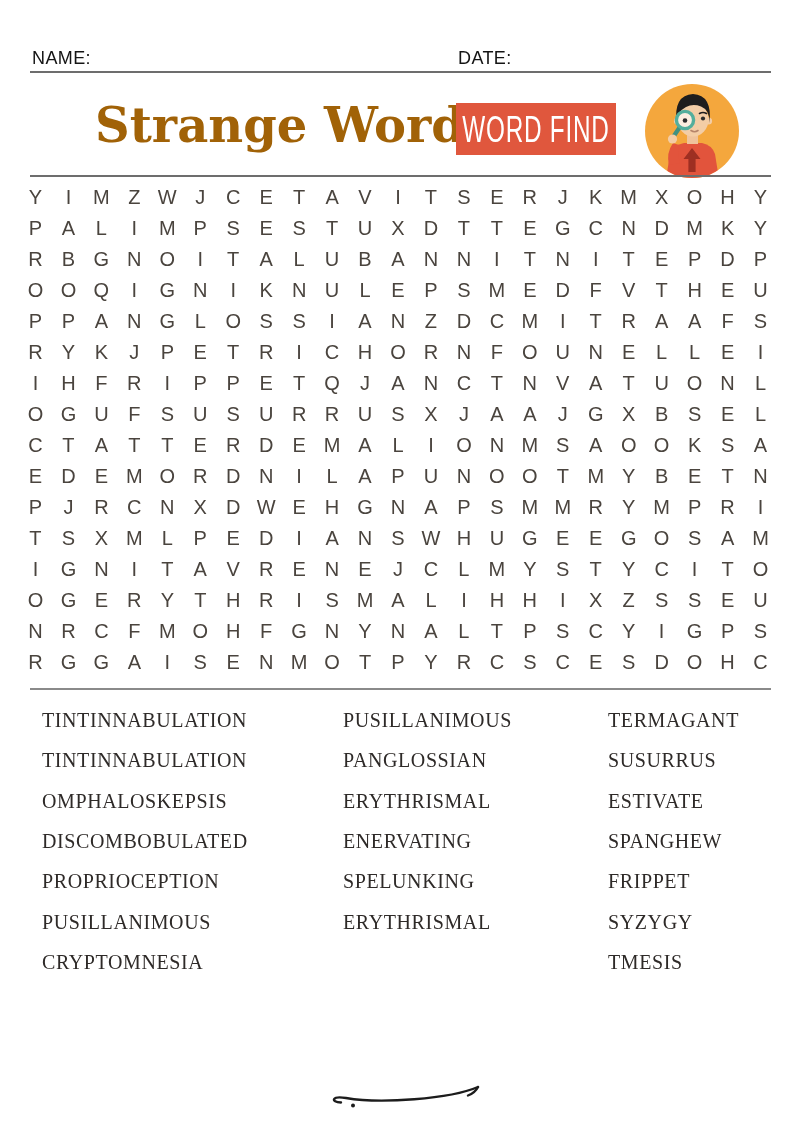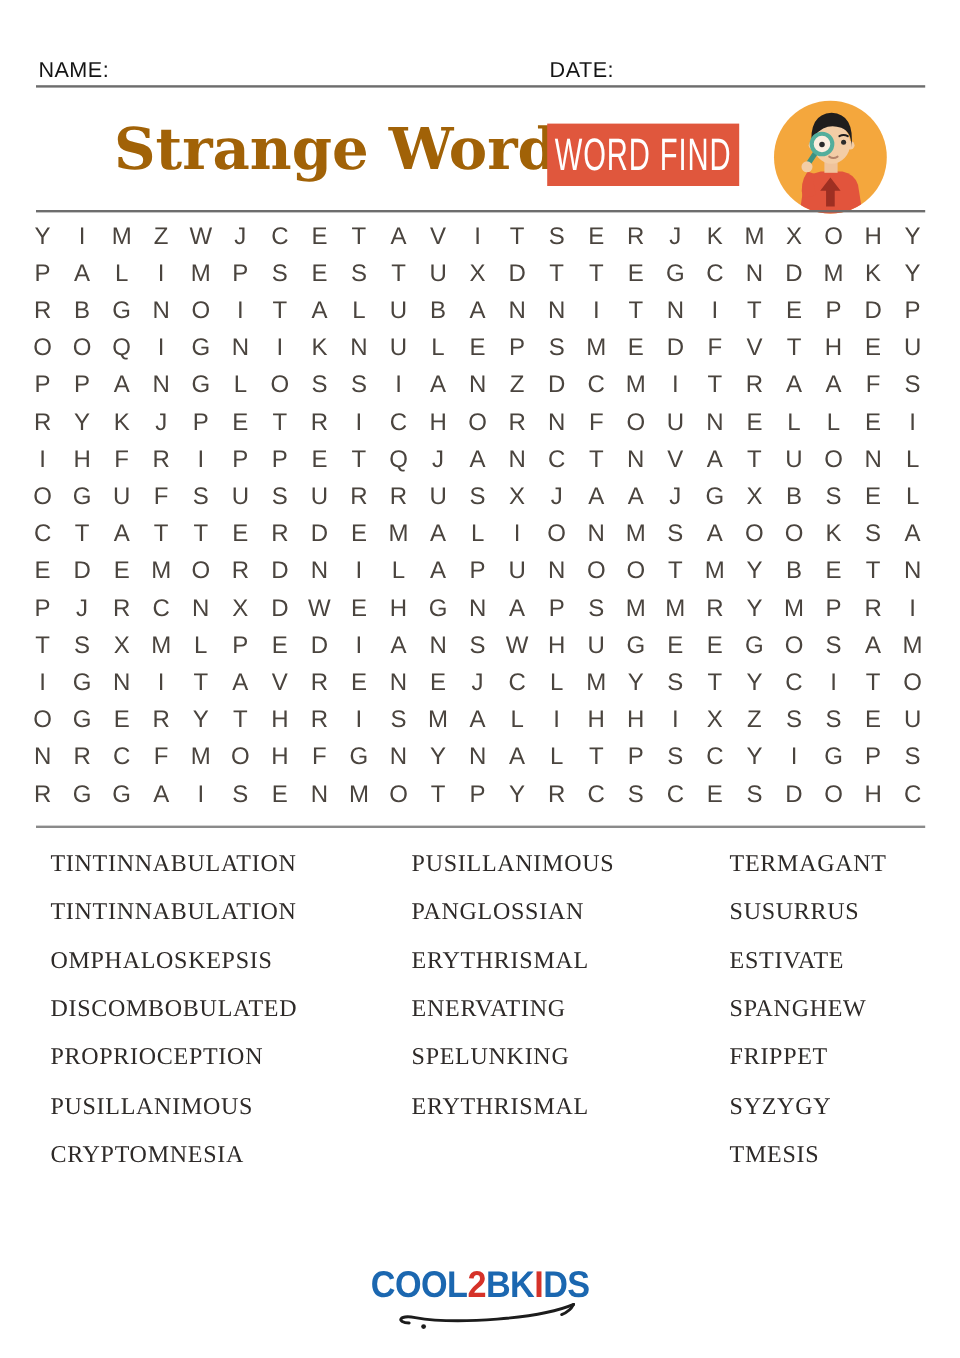--- a/index.html
+++ b/index.html
@@ -483,22 +483,19 @@
   <div class="word-col col-3">
       <div class="word">TERMAGANT</div>
       <div class="word">SUSURRUS</div>
       <div class="word">ESTIVATE</div>
       <div class="word">SPANGHEW</div>
       <div class="word">FRIPPET</div>
       <div class="word">SYZYGY</div>
       <div class="word">TMESIS</div>
     </div>
 
-  <div class="logo">
-    <span class="logo-text"><span style="color: rgb(27, 103, 176);">COOL</span><span style="color: rgb(213, 50, 41);">2</span><span style="color: rgb(27, 103, 176);">BK</span><span style="color: rgb(213, 50, 41);">I</span><span style="color: rgb(27, 103, 176);">DS</span></span>
-  </div>
   <svg class="logo-swoosh" width="165" height="24" viewBox="0 0 165 24">
     <path d="M158 3 C 130 15, 60 20, 26 14 C 12 11.5, 10 18, 21 18.5" stroke="#1c1c1c" stroke-width="2.4" fill="none" stroke-linecap="round"></path>
     <circle cx="33" cy="21.5" r="2" fill="#1c1c1c"></circle>
     <path d="M158 3 C 156 7, 152 10, 148 11.5" stroke="#1c1c1c" stroke-width="2.4" fill="none" stroke-linecap="round"></path>
   </svg>
 
 </div>
 
 </body></html>

